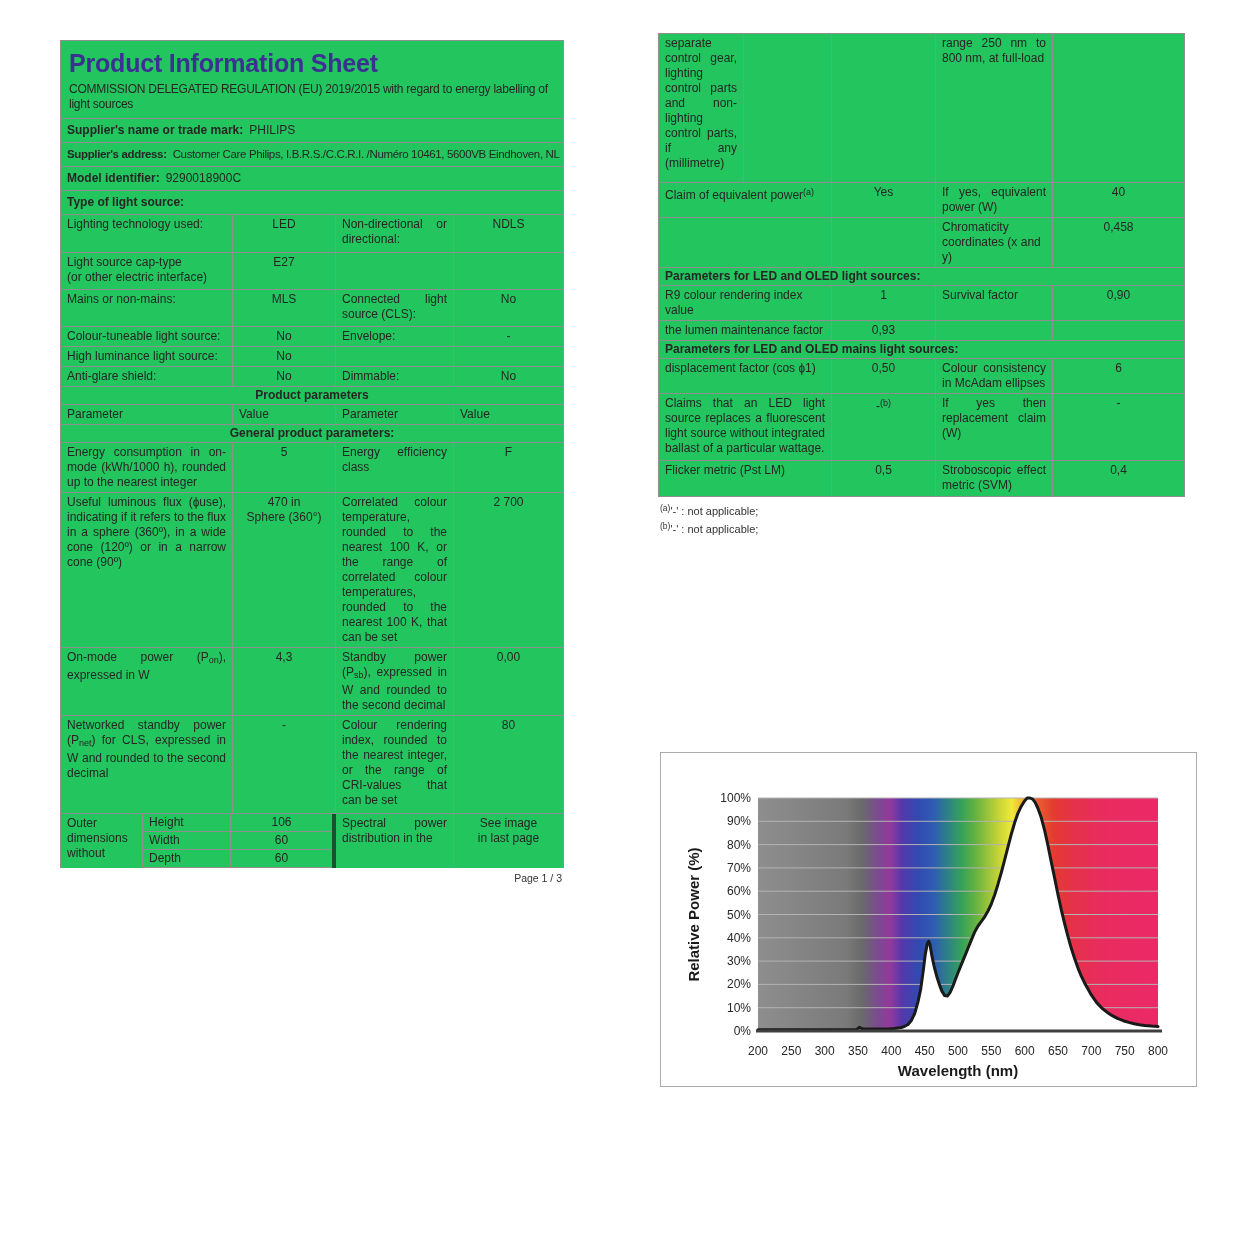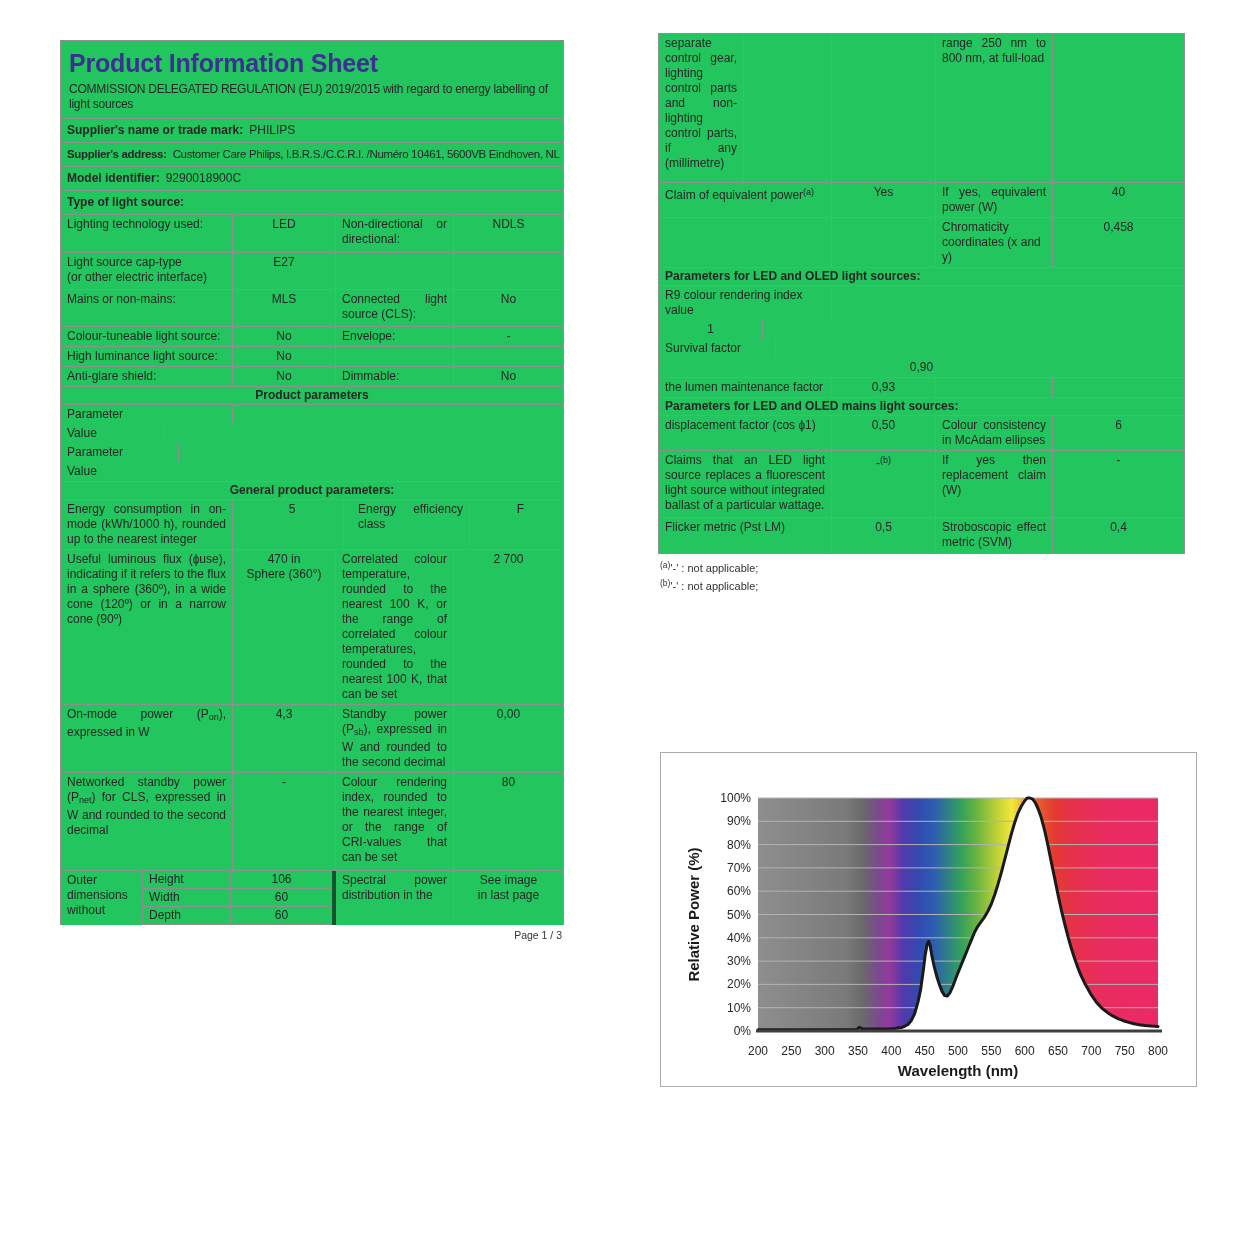--- a/index.html
+++ b/index.html
@@ -19,23 +19,23 @@
   .b { font-weight:bold; }
   .ctr { text-align:center; font-weight:bold; flex:1; }
   .pre { white-space:pre-line; }
   sub { font-size:9px; vertical-align:-2px; }
   sup { font-size:9px; vertical-align:4px; }
   
   .lc1{width:172px;} .lc2{width:103px;} .lc3{width:118px;} .lc4{flex:1;}
   
   .rc1{width:85px;} .rc1b{width:88px;} .rc12{width:173px;} .rc2{width:104px;} .rc3{width:117px;} .rc4{flex:1;}
   
-  .h18{min-height:18px;} .h19{min-height:19px;flex-direction:column;} .h24{min-height:24px;}
+  .h18{min-height:18px;} .h19{min-height:19px;} .h24{min-height:24px;}
   .h34{min-height:34px;} .h35{min-height:35px;} .h37{min-height:37px;} .h38{min-height:38px;}
-  .h50{min-height:50px;gap:8px;} .h66{min-height:66px;} .h98{min-height:98px;} .h149{min-height:149px;} .h67{min-height:67px;}
+  .h50{min-height:50px;} .h66{min-height:66px;} .h98{min-height:98px;} .h149{min-height:149px;} .h67{min-height:67px;}
   #left-col { left:60px; top:40px; width:504px; }
   #left-table { border-bottom:none; }
   #title-cell { padding:8px 8px 6px 8px; }
   #doc-title { font-size:25px; line-height:28px; font-weight:bold; letter-spacing:-0.2px; }
   #doc-subtitle { margin-top:5px; font-size:12px; letter-spacing:-0.25px; }
   .info-row { padding:4px 6px; }
   .nowrap { white-space:nowrap; letter-spacing:-0.35px; font-size:11.5px; }
   .gap { margin-left:6px; }
   
   .dims-outer { width:82px; padding:2px 6px; border-right:1px solid #8f8f8f; }

